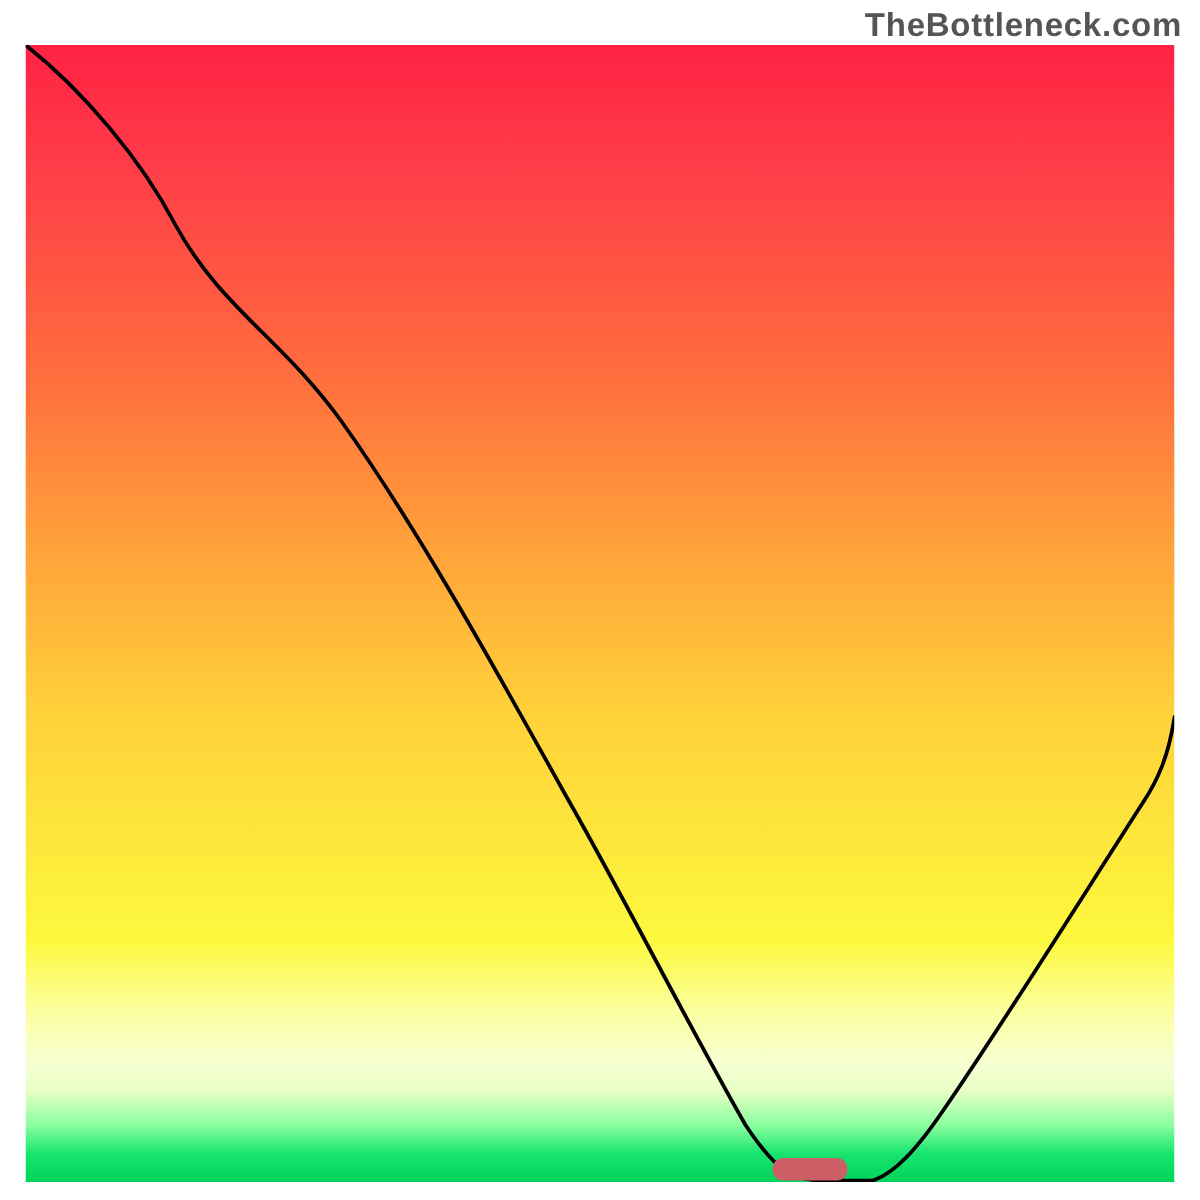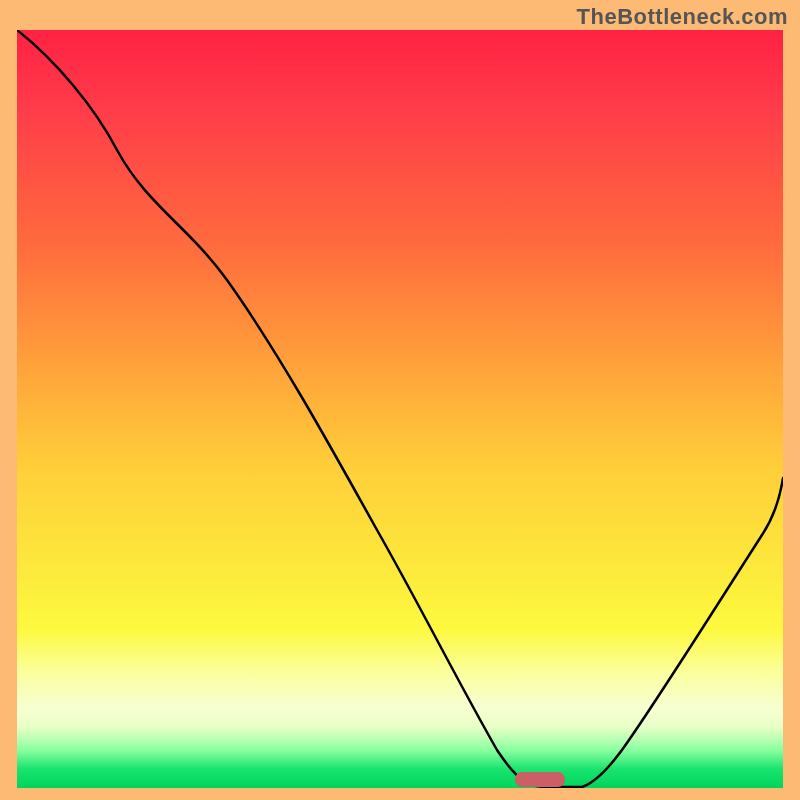--- a/index.html
+++ b/index.html
@@ -8,21 +8,21 @@
     width: 800px;
     height: 800px;
     background: #000;
     overflow: hidden;
     font-family: Arial, Helvetica, sans-serif;
   }
   .frame {
     position: relative;
     width: 800px;
     height: 800px;
-    background: #fdba74;
+    background: #ffffff;
   }
   .watermark {
     position: absolute;
     top: 4px;
     right: 12px;
     color: #555;
     font-size: 22px;
     font-weight: 600;
     letter-spacing: 0.5px;
     text-align: right;

